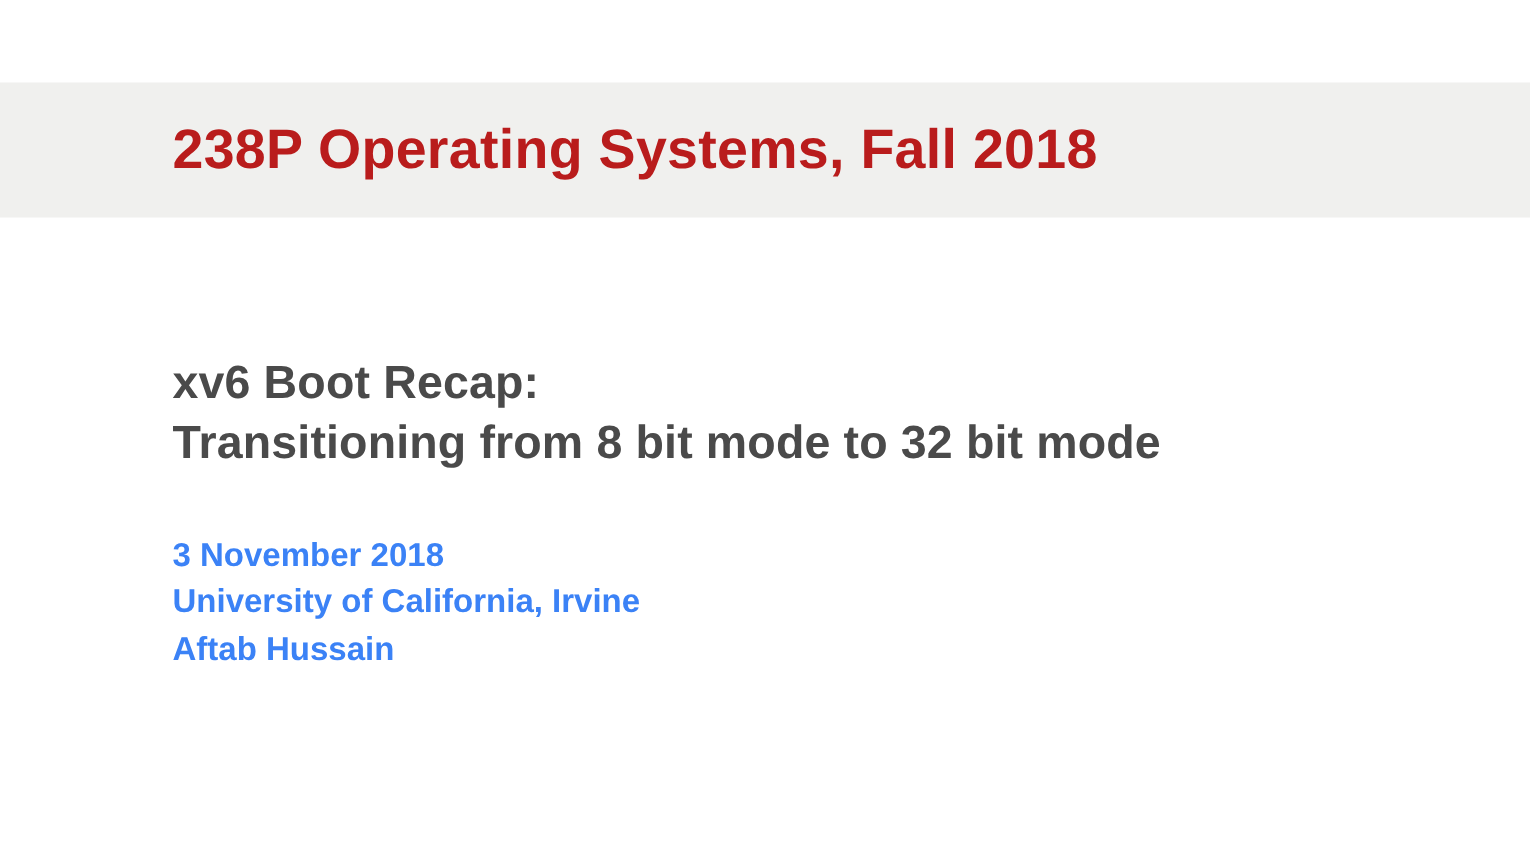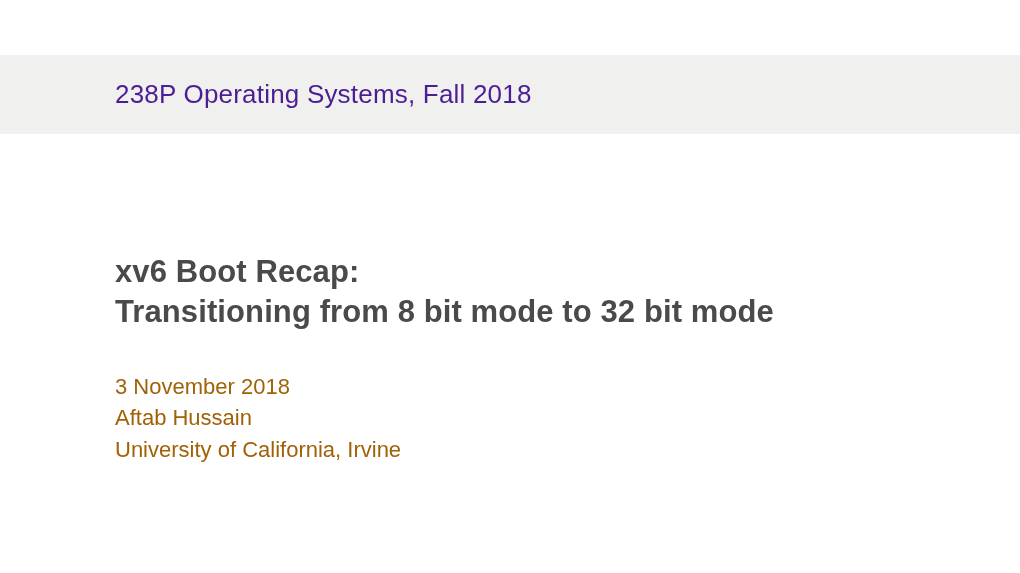--- a/index.html
+++ b/index.html
@@ -15,55 +15,54 @@
       color: #4a4a4a;
       overflow: hidden;
     }
     .header-band {
       width: 100%;
       background: #f0f0ee;
       padding: 24px 0 24px 115px;
       margin-top: 55px;
     }
     .course-title {
-      font-size: 26px;
-      font-weight: 400;
-      color: #4c1d95;
+      font-size: 37px;
+      font-weight: 700;
+      color: #b91c1c;
       letter-spacing: 0.2px;
     }
     .content {
       padding-left: 115px;
       padding-top: 90px;
-      margin-top: 28px;
     }
     .slide-title {
       font-size: 31px;
       font-weight: 600;
       color: #4a4a4a;
       line-height: 1.3;
       letter-spacing: 0.1px;
     }
     .meta {
       margin-top: 38px;
       font-size: 22px;
-      font-weight: 400;
-      color: #a16207;
+      font-weight: 700;
+      color: #3b82f6;
       line-height: 1.45;
     }
   </style>
 </head>
 <body>
 
 <div class="header-band">
   <div class="course-title">238P Operating Systems,  Fall 2018</div>
 </div>
 
 <div class="content">
   <div class="slide-title">
     <div>xv6 Boot Recap:</div>
     <div>Transitioning from 8 bit mode to 32 bit mode</div>
   </div>
   <div class="meta">
     <div>3 November 2018</div>
+    <div>University of California, Irvine</div>
     <div>Aftab Hussain</div>
-    <div>University of California, Irvine</div>
   </div>
 </div>
 
 </body></html>

